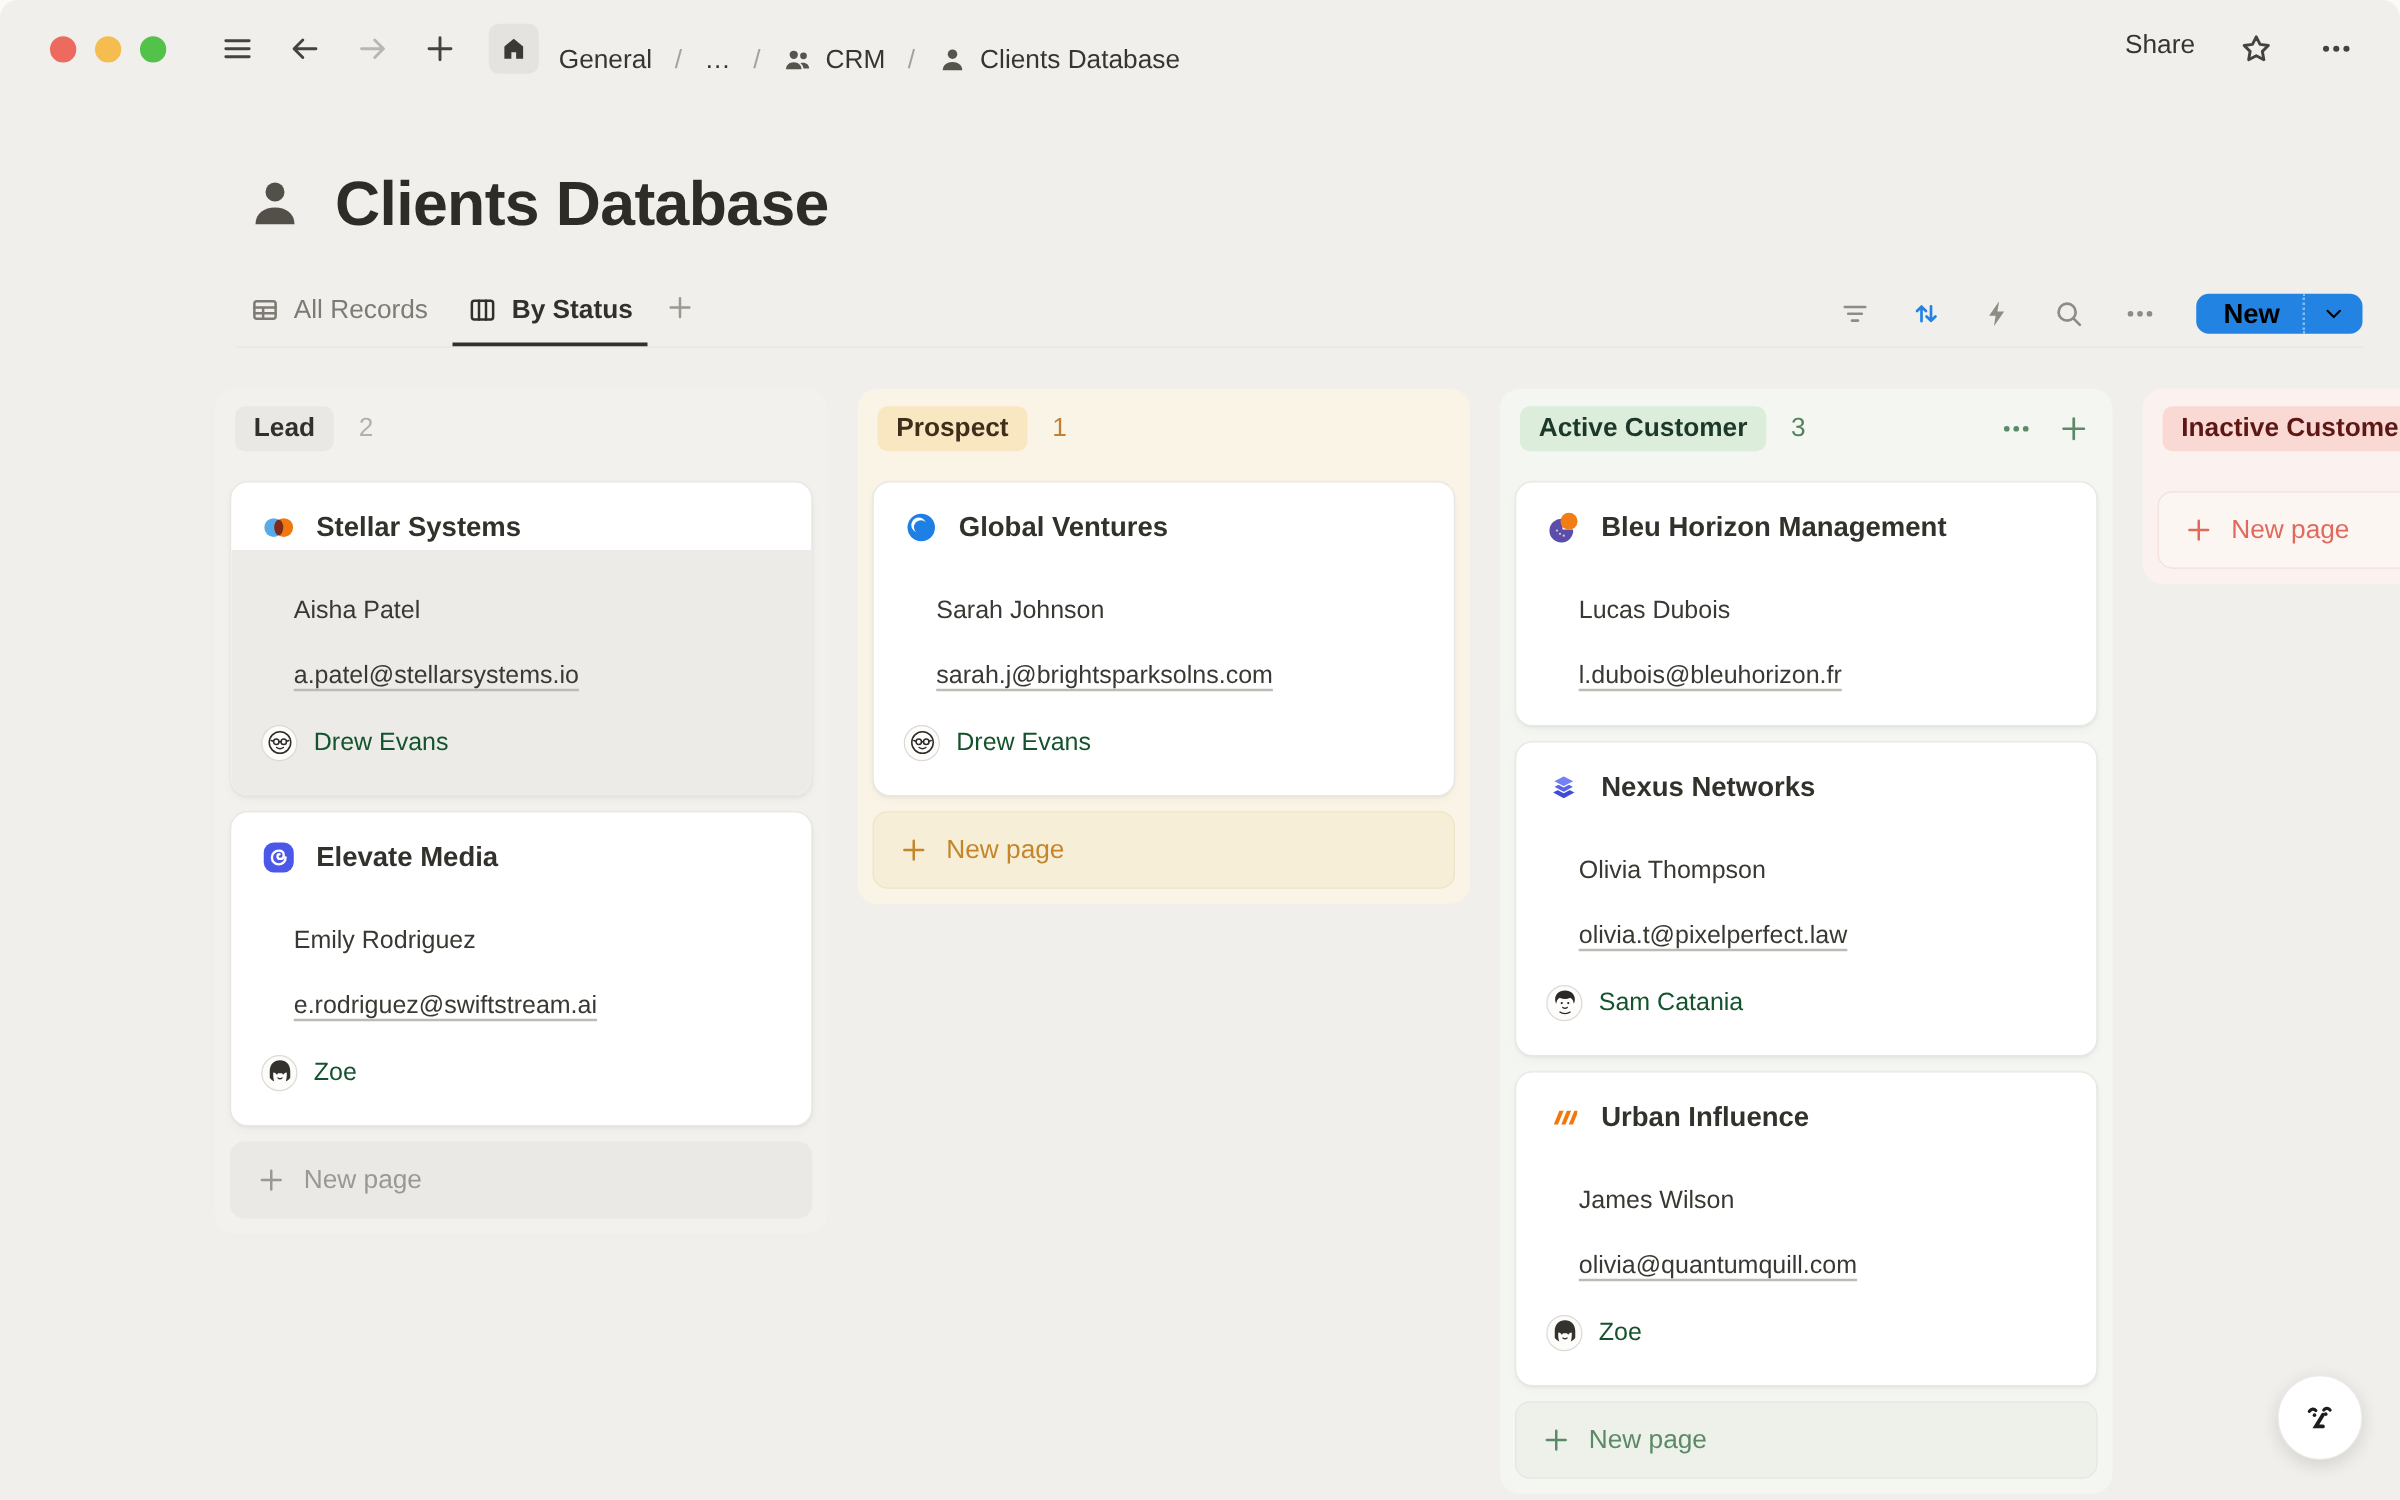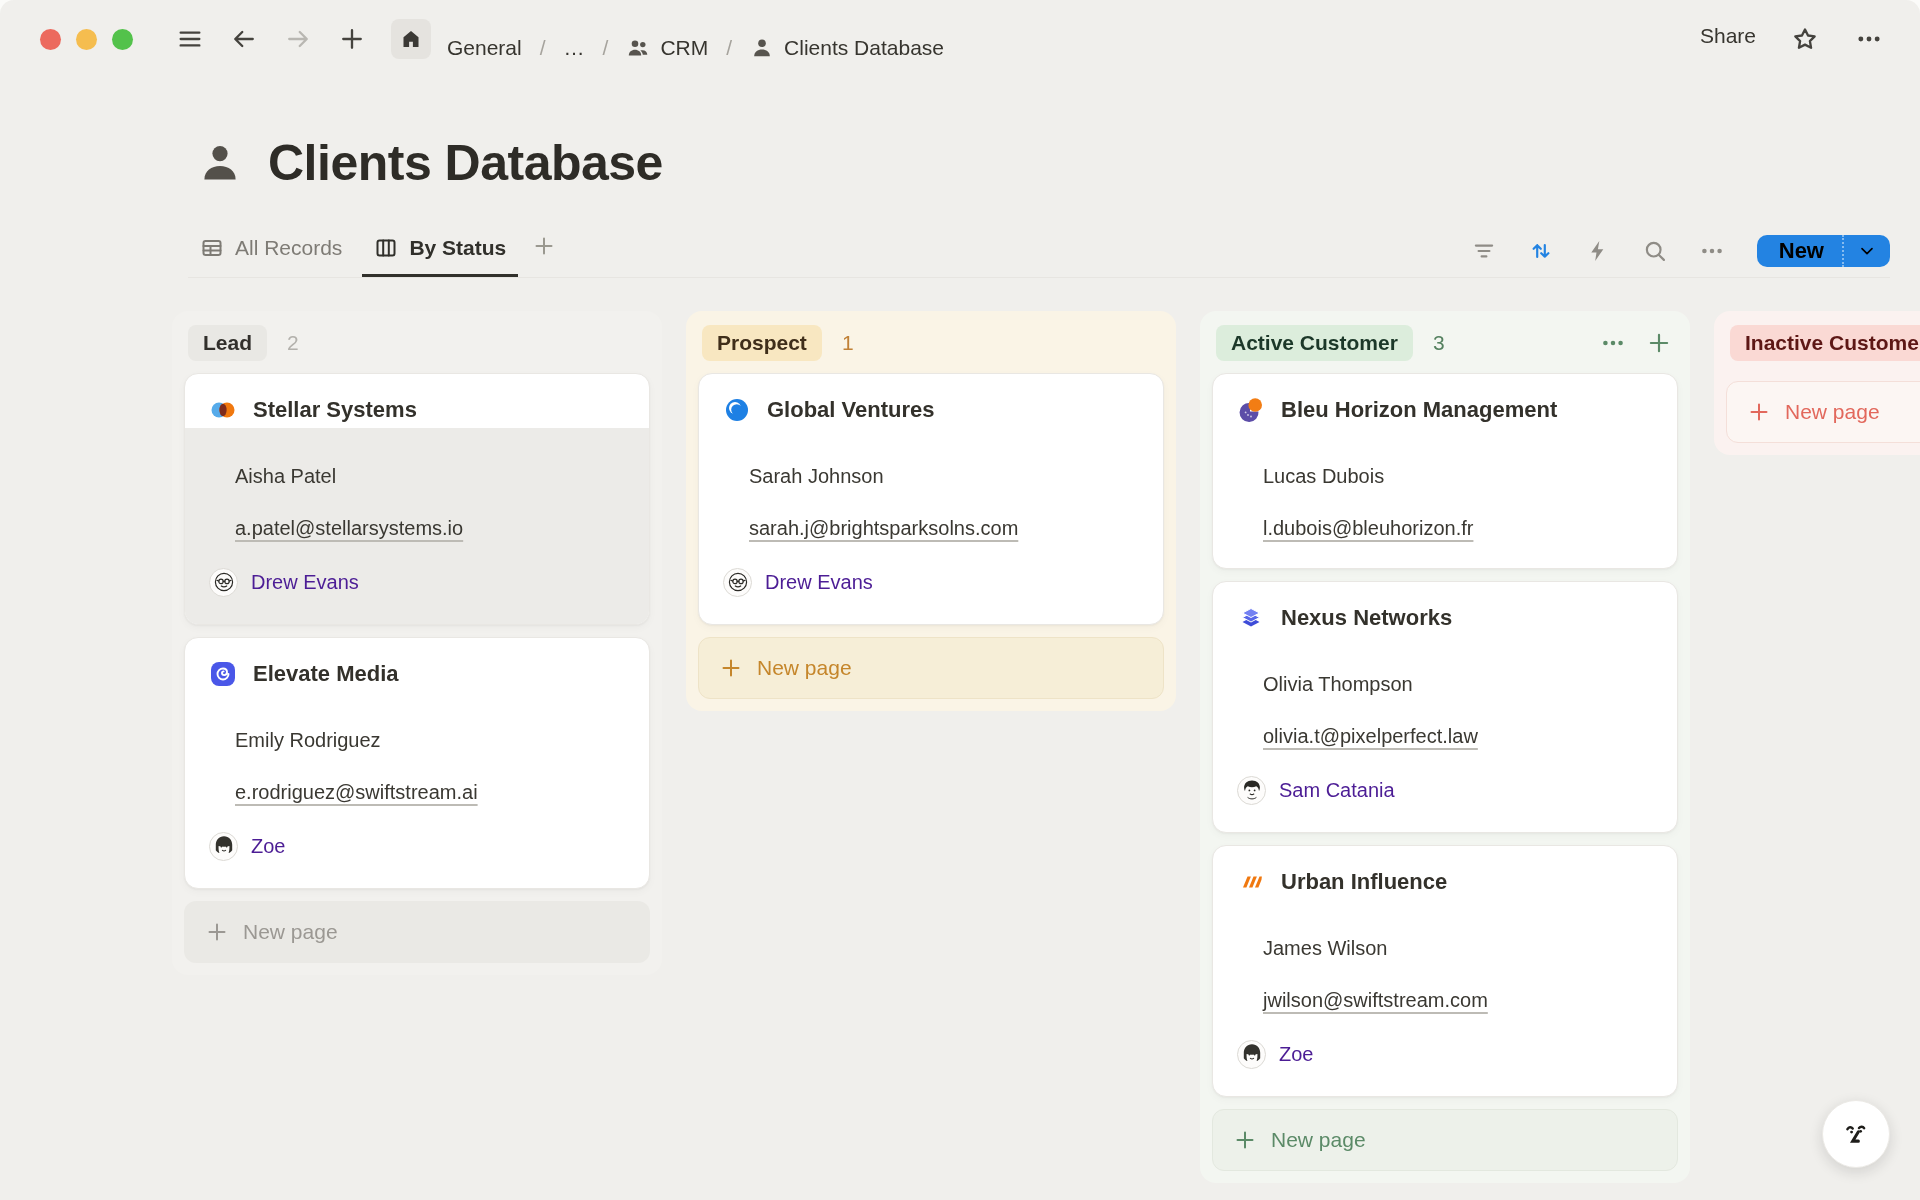--- a/index.html
+++ b/index.html
@@ -53,41 +53,41 @@
   .tool-icon svg{width:26px;height:26px;}
   .tool-icon.blue{color:#2383E2;}
   .new-btn{display:flex;align-items:stretch;background:var(--accent,#2383E2);color:#000000;border-radius:10px;overflow:hidden;margin-left:2px;height:32px;}
   .new-btn .new-label{display:flex;align-items:center;padding:0 18px 0 22px;font-size:22px;font-weight:600;}
   .new-btn .new-caret{display:flex;align-items:center;padding:0 13px;border-left:2px dotted rgba(255,255,255,.45);}
   .new-btn .new-caret svg{width:20px;height:20px;}
 
   
   .board{display:flex;gap:24px;align-items:flex-start;margin:33px 0 0 172px;width:max-content;}
   .col{width:490px;box-sizing:border-box;border-radius:16px;padding:12px;background:var(--col-bg);}
-  .col-head{display:flex;align-items:center;padding:2px 6px 12px 4px;}
+  .col-head{display:flex;align-items:center;padding:2px 6px 24px 4px;}
   .status-chip{font-size:21px;font-weight:600;padding:6px 15px;border-radius:8px;background:var(--chip-bg);color:var(--chip-text);white-space:nowrap;}
   .col-count{margin-left:20px;font-size:21px;color:var(--count-color);}
   .col-controls{margin-left:auto;display:flex;align-items:center;gap:20px;color:var(--controls-color);}
   .col-controls .ctl{width:26px;height:26px;display:inline-flex;}
   .col-controls .ctl svg{width:26px;height:26px;}
 
   .card{background:#FFFFFF;border:1px solid #E9E7E3;border-radius:14px;margin-bottom:12px;
         box-shadow:0 1px 2px rgba(20,20,15,.04),0 3px 8px rgba(20,20,15,.03);overflow:hidden;cursor:default;}
   .card-head{display:flex;align-items:center;gap:16px;padding:22px 24px 4px;}
   .logo{width:28px;height:28px;flex:0 0 auto;display:inline-flex;}
   .logo svg{width:28px;height:28px;}
   .card-title{font-size:22px;font-weight:700;color:#33312B;white-space:nowrap;}
   .card-fields{padding:8px 24px 28px;}
   .card.highlighted .card-fields{background:#ECEBE8;}
   .field{margin-top:28px;font-size:20px;line-height:24px;color:#3A3832;margin-left:26px;}
   .field .email-text{text-decoration:underline;text-decoration-color:#BDBBB5;text-underline-offset:5px;text-decoration-thickness:1.5px;}
   .owner{display:flex;align-items:center;gap:13px;margin-top:28px;height:28px;}
   .avatar{width:29px;height:29px;border-radius:50%;background:#FDFCFB;border:1px solid #DCDAD5;box-sizing:border-box;display:inline-flex;align-items:center;justify-content:center;overflow:hidden;}
   .avatar svg{width:26px;height:26px;}
-  .owner-name{font-size:20px;color:#4c1d95;}
+  .owner-name{font-size:20px;color:#14532d;}
 
   .new-page{height:62px;border-radius:12px;display:flex;align-items:center;gap:14px;padding:0 20px;
             font-size:21px;margin-top:8px;background:var(--np-bg);border:1px solid var(--np-border);
             color:var(--np-color);box-sizing:border-box;cursor:default;}
   .new-page .np-plus{width:24px;height:24px;display:inline-flex;}
   .new-page .np-plus svg{width:24px;height:24px;}
 
   
   .ai-btn{position:absolute;right:30px;bottom:32px;width:66px;height:66px;border-radius:50%;background:#FFFFFF;
           border:1px solid #ECEAE6;box-shadow:0 4px 14px rgba(30,30,25,.14);display:flex;align-items:center;justify-content:center;color:#1E1D1A;}
@@ -435,21 +435,21 @@
               <svg viewBox="0 0 28 28">
                 <path d="M6 19.5 10.5 8.5h3.4L9.4 19.5z" fill="#F0780F"></path>
                 <path d="M12 19.5 16.5 8.5h3.4L15.4 19.5z" fill="#F0780F"></path>
                 <path d="M18 19.5 22.5 8.5h2.4l-.4 3.2-3.1 7.8z" fill="#F0780F"></path>
               </svg>
             </span>
             <span class="card-title">Urban Influence</span>
           </div>
           <div class="card-fields">
             <div class="field">James Wilson</div>
-            <div class="field"><span class="email-text">jwilson@swiftstream.com</span></div>
+            <div class="field"><span class="email-text">olivia@quantumquill.com</span></div>
             <div class="owner">
               <span class="avatar">
                 <svg viewBox="0 0 26 26">
                   <path d="M13 3.2c-5 0-8.2 3.6-8.2 8.6v5.4c1 1.6 2.2 2.4 3.6 2.9-.8-2.6-.9-4.8-.8-7.2 3.4 1 7.4 1 10.8 0 .1 2.4 0 4.6-.8 7.2 1.4-.5 2.6-1.3 3.6-2.9v-5.4c0-5-3.2-8.6-8.2-8.6z" fill="#33322D"></path>
                   <circle cx="10.4" cy="13.6" r=".9" fill="#33322D"></circle>
                   <circle cx="15.6" cy="13.6" r=".9" fill="#33322D"></circle>
                   <path d="M11.4 17.4c1 .7 2.2.7 3.2 0" stroke="#33322D" stroke-width="1.1" fill="none" stroke-linecap="round"></path>
                 </svg>
               </span>
               <span class="owner-name">Zoe</span>

